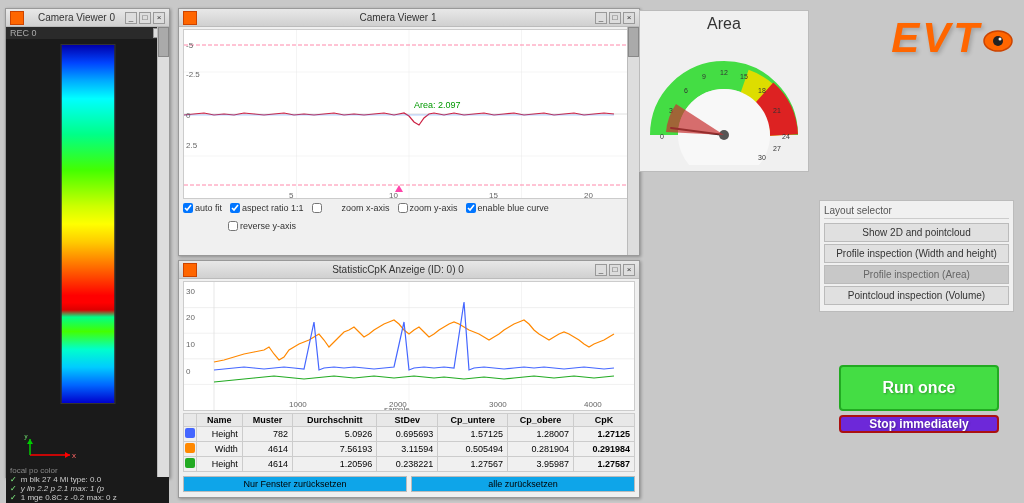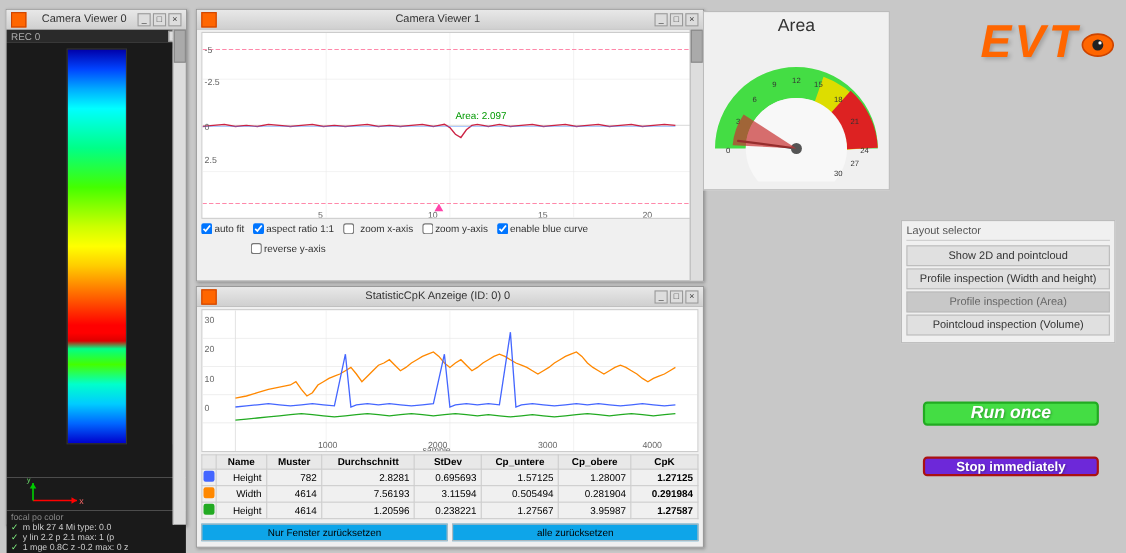--- a/index.html
+++ b/index.html
@@ -143,32 +143,31 @@
     }
     .layout-btn.active {
       background: #c8c8c8;
       color: #666;
     }
 
     
     .run-once-btn {
       display: block;
       width: 160px;
-      padding: 0;
+      padding: 12px;
       background: #44dd44;
       border: 2px solid #22aa22;
       font-size: 16px;
       font-weight: bold;
       color: #fff;
       cursor: pointer;
       text-align: center;
       margin-bottom: 8px;
       border-radius: 4px;
       text-shadow: 1px 1px 2px rgba(0,0,0,0.3);
-      font-style: italic;
     }
     .stop-btn {
       display: block;
       width: 160px;
       background: #6d28d9;
       border: 2px solid #aa1111;
       font-size: 12px;
       font-weight: bold;
       color: #fff;
       cursor: pointer;
@@ -287,21 +286,21 @@
   <div class="cam-bottom">
     <div class="cam-bottom-row">
       <span style="color:#888;font-size:8px;">focal po  color</span>
     </div>
     <div style="display:flex; gap:4px; flex-wrap:wrap;">
       <span style="color:#88ff88;font-size:8px;">✓</span>
         <span style="color:#ccc;font-size:8px;">m blk  27  4 Mi  type: 0.0</span>
     </div>
     <div style="display:flex; gap:4px; flex-wrap:wrap;">
       <span style="color:#88ff88;font-size:8px;">✓</span>
-        <span style="color:#ccc;font-size:8px;">y lin  2.2  p  2.1  max: 1 (p</span>
+        <span style="color:#ccc;font-size:8px;font-style:italic;">y lin  2.2  p  2.1  max: 1 (p</span>
     </div>
     <div style="display:flex; gap:4px; flex-wrap:wrap;">
       <span style="color:#88ff88;font-size:8px;">✓</span>
         <span style="color:#ccc;font-size:8px;">1 mge  0.8C z  -0.2  max: 0  z</span>
     </div>
   </div>
   <div class="scrollbar-v">
     <div class="scrollbar-thumb"></div>
   </div>
 </div>
@@ -354,21 +353,21 @@
   <div style="padding:2px 4px;">
     <div style="display:flex; gap:8px; font-size:9px; color:#333; flex-wrap:wrap;">
       <label style="display:flex;align-items:center;gap:2px;">
           <input type="checkbox" checked="" style="width: 10px; height: 10px;"> 
           <span>auto fit</span>
         </label>
       <label style="display:flex;align-items:center;gap:2px;">
           <input type="checkbox" checked="" style="width: 10px; height: 10px;"> 
           <span>aspect ratio 1:1</span>
         </label>
-      <label style="display:flex;align-items:center;gap:6px;justify-content:flex-end;">
+      <label style="display:flex;align-items:center;gap:20px;justify-content:flex-end;">
           <input type="checkbox" style="width: 10px; height: 10px;"> 
           <span>zoom x-axis</span>
         </label>
       <label style="display:flex;align-items:center;gap:2px;">
           <input type="checkbox" style="width: 10px; height: 10px;"> 
           <span>zoom y-axis</span>
         </label>
       <label style="display:flex;align-items:center;gap:2px;">
           <input type="checkbox" checked="" style="width: 10px; height: 10px;"> 
           <span>enable blue curve</span>
@@ -440,21 +439,21 @@
         <th>Cp_untere</th>
         <th>Cp_obere</th>
         <th>CpK</th>
       </tr>
     </thead>
     <tbody>
       <tr>
         <td class="color-cell"><div class="color-dot" style="background:#4466ff;"></div></td>
         <td>Height</td>
         <td>782</td>
-        <td>2.8281</td>
+        <td>5.0926</td>
         <td>0.695693</td>
         <td>1.57125</td>
         <td>1.28007</td>
         <td style="font-weight:bold;">1.27125</td>
       </tr>
       <tr>
         <td class="color-cell"><div class="color-dot" style="background:#ff8800;"></div></td>
         <td>Width</td>
         <td>4614</td>
         <td>7.56193</td>

